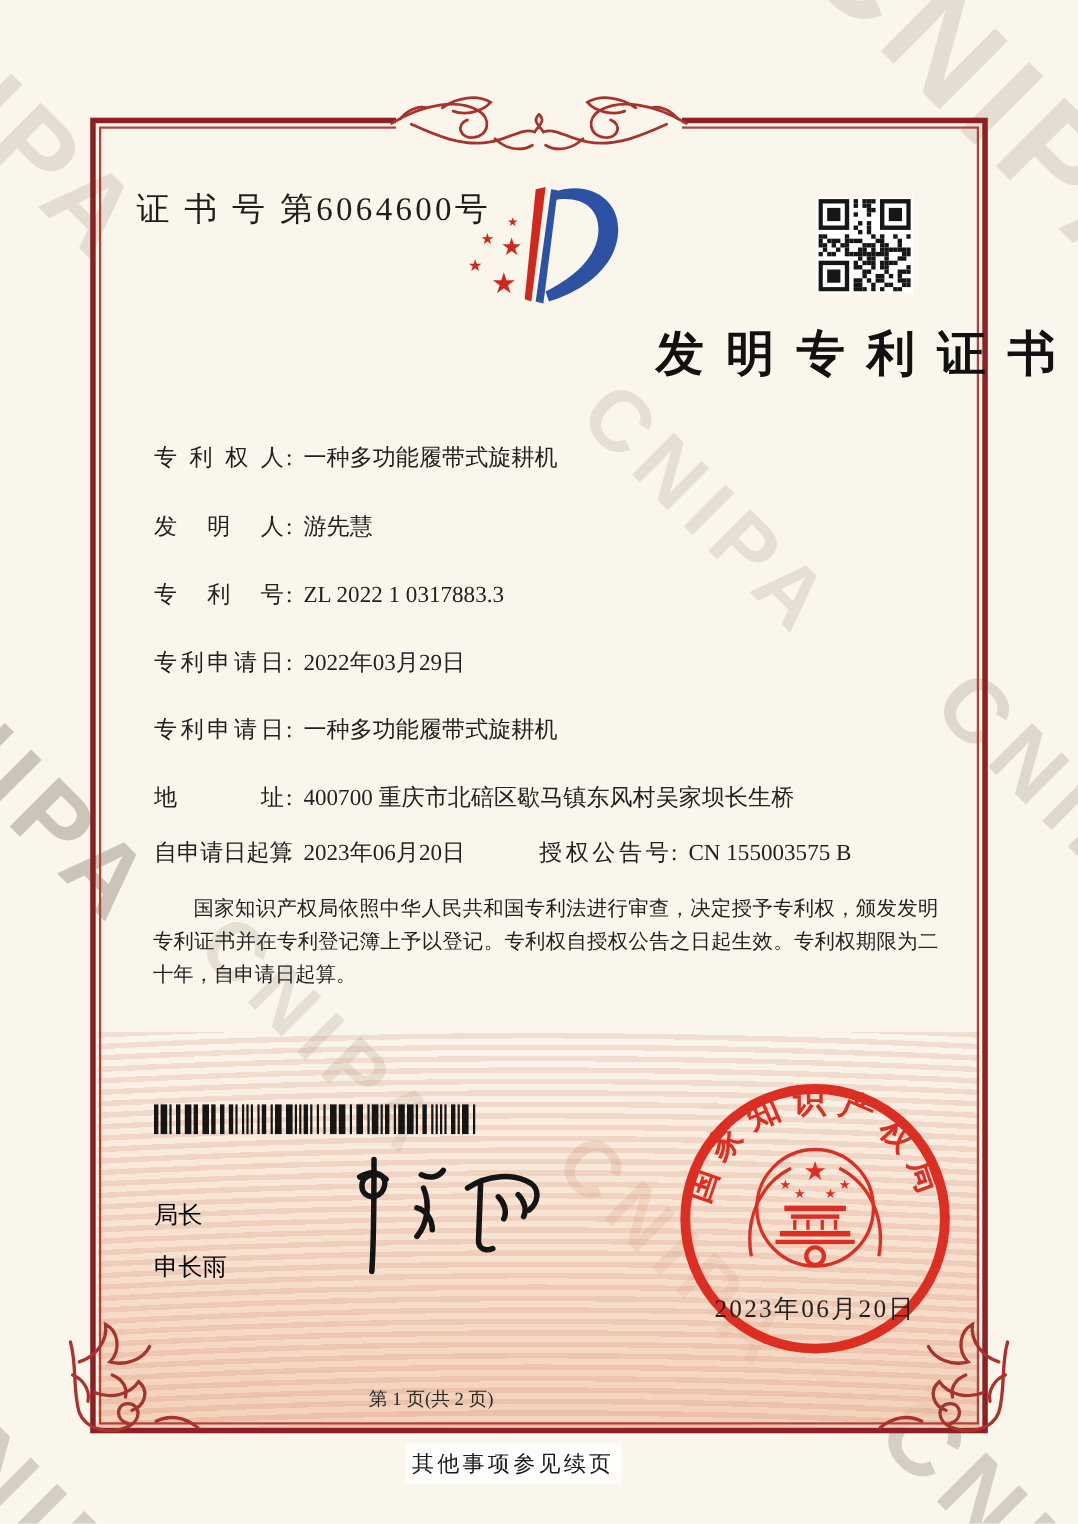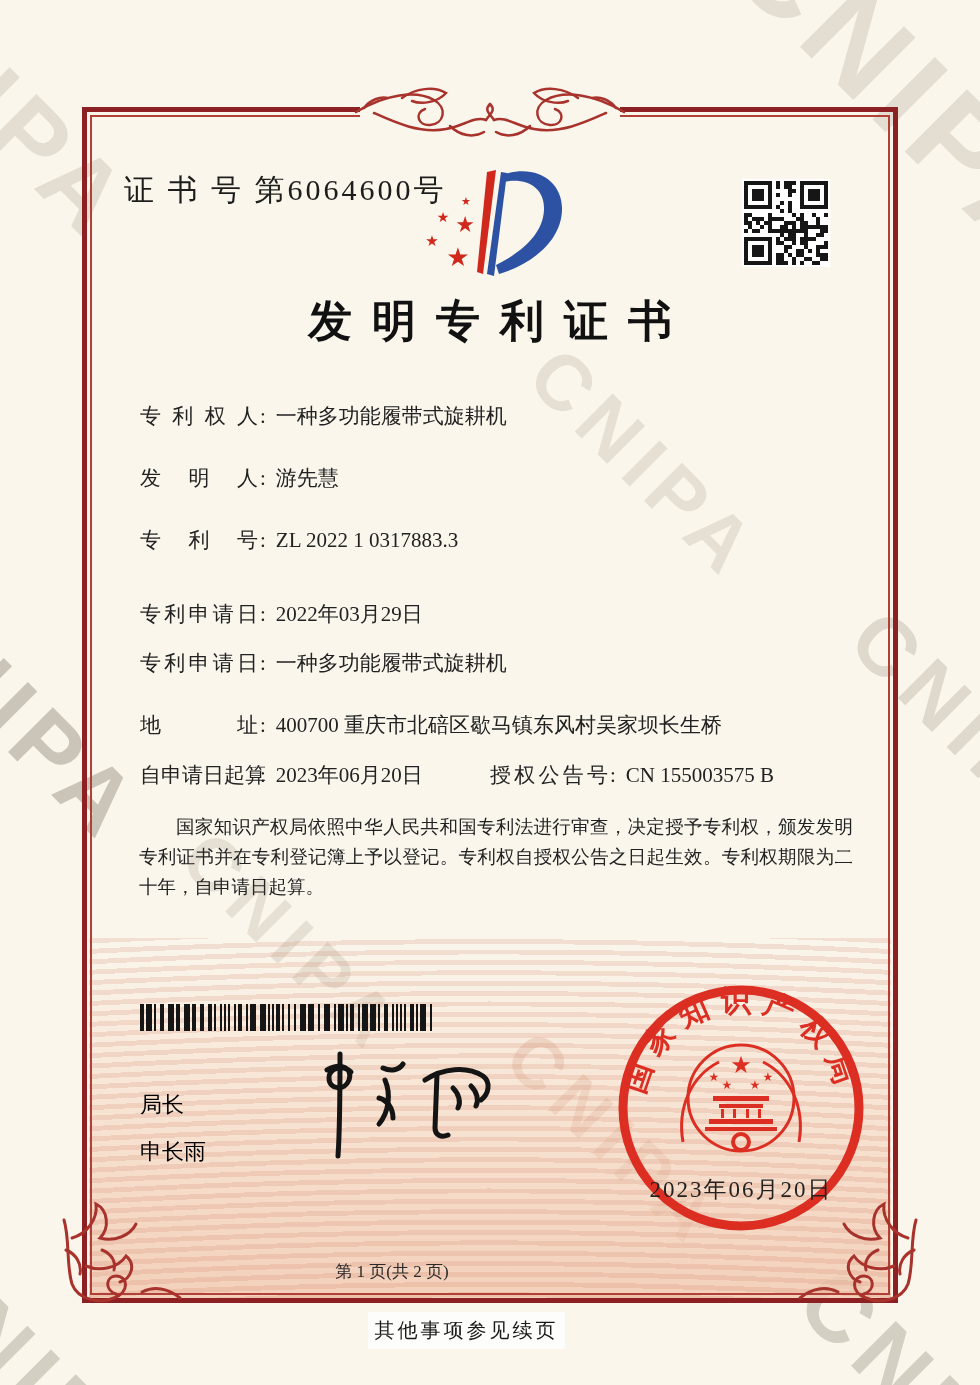--- a/index.html
+++ b/index.html
@@ -31,28 +31,28 @@
   .orn-bg{position:absolute;left:360px;top:103px;width:260px;height:15px;background:#faf6ec;z-index:3}
   .top-orn{position:absolute;left:350px;top:80px;z-index:3}
   .flourish{position:absolute;z-index:4}
   .fl-bl{left:56px;top:1180px}
   .fl-br{left:794px;top:1180px;transform:scaleX(-1)}
 
   
   .certno{position:absolute;left:124px;top:170px;font-size:30px;letter-spacing:3px;z-index:3}
   .logo{position:absolute;left:415px;top:160px;z-index:3}
   .qr{position:absolute;left:742px;top:179px;width:88px;height:88px;background:#fff;z-index:3;display:flex;align-items:center;justify-content:center}
-  .title{position:absolute;left:0;top:292px;width:980px;text-align:center;font-size:44px;font-weight:700;
+  .title{position:absolute;left:0;top:292px;width:980px;text-align:right;font-size:44px;font-weight:700;
          letter-spacing:20px;text-indent:20px;z-index:3;color:#111}
 
   
   .row{position:absolute;left:140px;font-size:21px;z-index:3;white-space:nowrap;color:#222}
   .lbl{display:inline-block;width:118px;text-align:justify;text-align-last:justify}
   .colon{display:inline-block;margin:0 10px 0 2px}
-  .r1{top:402px}.r2{top:464px}.r3{top:526px}.r4{top:600px}.r5{top:649px}.r6{top:711px}.r7{top:761px}
+  .r1{top:402px}.r2{top:464px}.r3{top:526px}.r4{top:588px}.r5{top:649px}.r6{top:711px}.r7{top:761px}
   .grant2{position:absolute;left:350px;top:0;white-space:nowrap}
 
   
   .paras{position:absolute;left:139px;top:812px;width:714px;z-index:3;font-size:18.5px;line-height:30px;text-align:justify;color:#222}
   .paras p{text-indent:2em;margin-bottom:9px}
 
   
   .barcode{position:absolute;left:140px;top:1004px;width:296px;height:27px;z-index:3}
   .barcode i{position:absolute;top:0;height:100%;background:#151515}
   .role,.rname{position:absolute;left:140px;font-size:22px;z-index:3;font-family:"Liberation Sans","DejaVu Sans",sans-serif;color:#000000}

